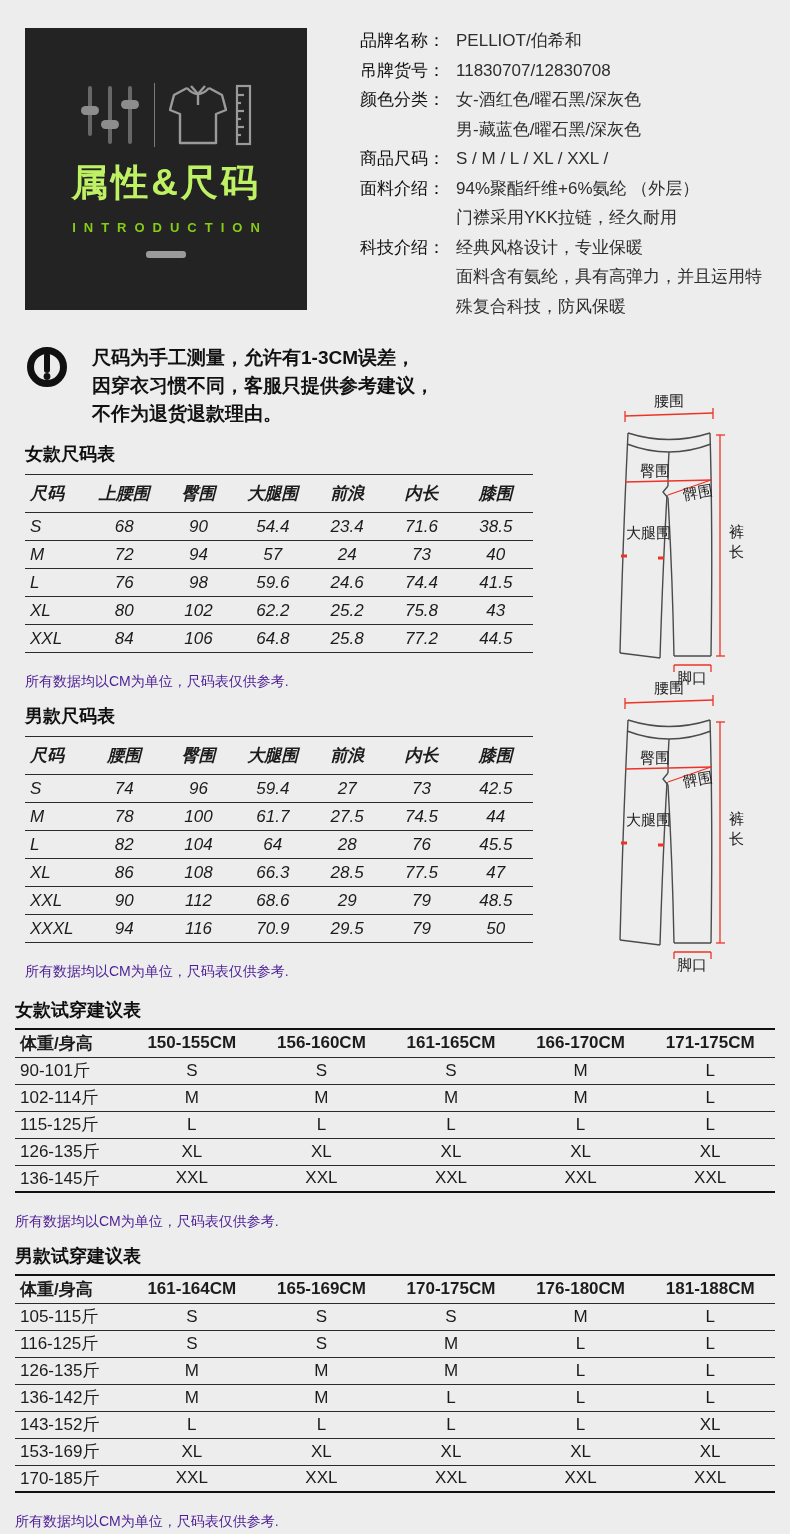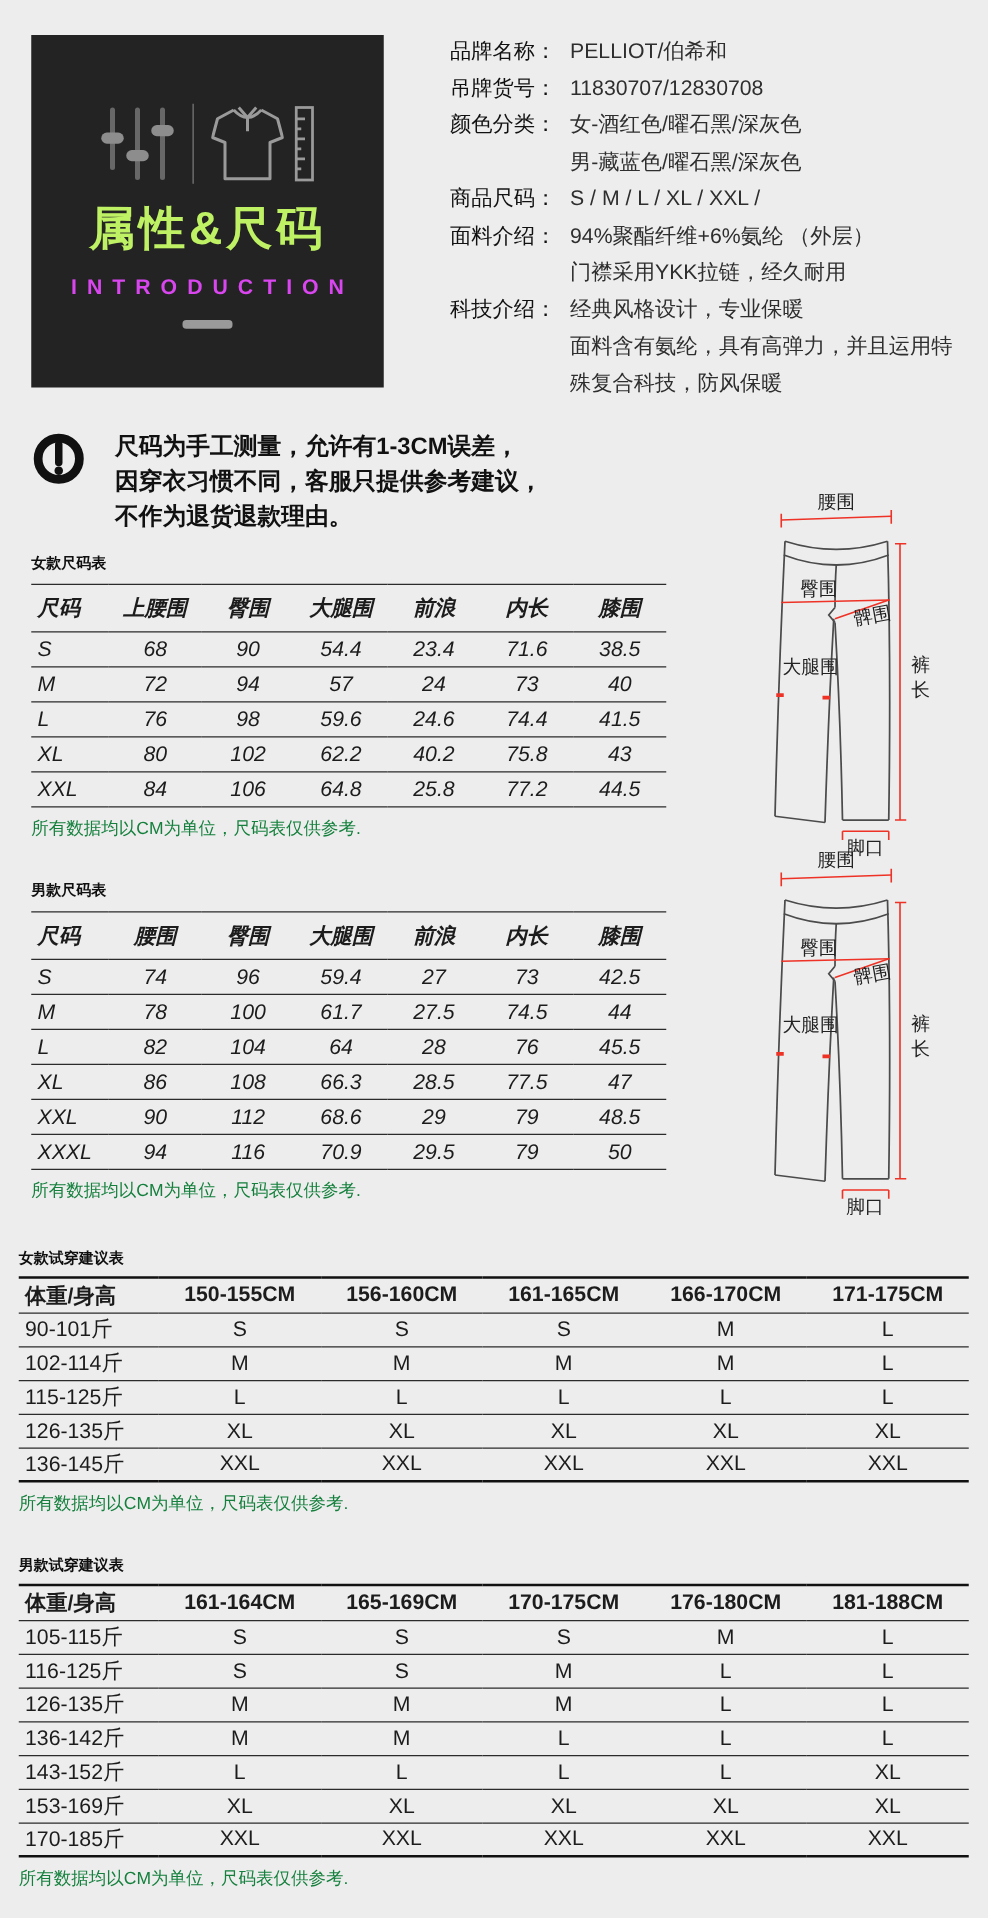--- a/index.html
+++ b/index.html
@@ -25,21 +25,21 @@
     display:flex; justify-content:center; align-items:center; gap:14px;
     height:66px;
   }
   .icon-divider { width:1px; height:64px; background:#7a7a7a; }
   .intro-title {
     margin-top:10px;
     color:#bef264; font-size:37px; font-weight:bold; letter-spacing:3px;
   }
   .intro-subtitle {
     margin-top:12px;
-    color:#d946ef; font-size:17px; font-weight:bold; letter-spacing:8px;
+    color:#84cc16; font-size:13px; font-weight:bold; letter-spacing:8px;
     padding-left:8px;
     text-align:center;
   }
   .intro-bar {
     margin:16px auto 0 auto;
     width:40px; height:7px; border-radius:3px; background:#9a9a9a;
   }
 
   
   .product-info { position:absolute; left:360px; top:26px; width:425px; }
@@ -47,22 +47,22 @@
   .info-label { width:96px; flex-shrink:0; font-weight:normal; color:#111; }
   .info-value { color:#2e2e2e; white-space:nowrap; }
 
   
   .notice { position:absolute; left:26px; top:344px; display:flex; gap:24px; }
   .notice-icon { flex-shrink:0; margin-top:2px; }
   .notice-lines { font-size:19px; font-weight:bold; line-height:28px; color:#111; }
 
   
   .section { position:absolute; }
-  .section-title { font-size:12px; font-weight:bold; color:#0f0f0f; }
-  .footnote { font-size:14px; color:#15803d; margin-top:8px; }
+  .section-title { font-size:18px; font-weight:bold; color:#0f0f0f; }
+  .footnote { font-size:14px; color:#4c1d95; margin-top:20px; }
 
   table { border-collapse:collapse; width:100%; table-layout:fixed; }
   th { font-weight:bold; }
   th, td { text-align:center; font-size:17px; color:#1c1c1c; }
 
   .size-table { margin-top:8px;font-style:italic; }
   .size-table thead th { border-top:1px solid #2b2b2b; border-bottom:1px solid #2b2b2b; height:38px; }
   .size-table td { border-bottom:1px solid #2b2b2b; height:28px; }
   .size-table th.first, .size-table td.first { text-align:left; padding-left:5px; width:62px; }
 
@@ -218,21 +218,21 @@
           <td>59.6</td>
           <td>24.6</td>
           <td>74.4</td>
           <td>41.5</td>
         </tr>
         <tr>
           <td class="first">XL</td>
           <td>80</td>
           <td>102</td>
           <td>62.2</td>
-          <td>40.2</td>
+          <td>25.2</td>
           <td>75.8</td>
           <td>43</td>
         </tr>
         <tr>
           <td class="first">XXL</td>
           <td>84</td>
           <td>106</td>
           <td>64.8</td>
           <td>25.8</td>
           <td>77.2</td>

